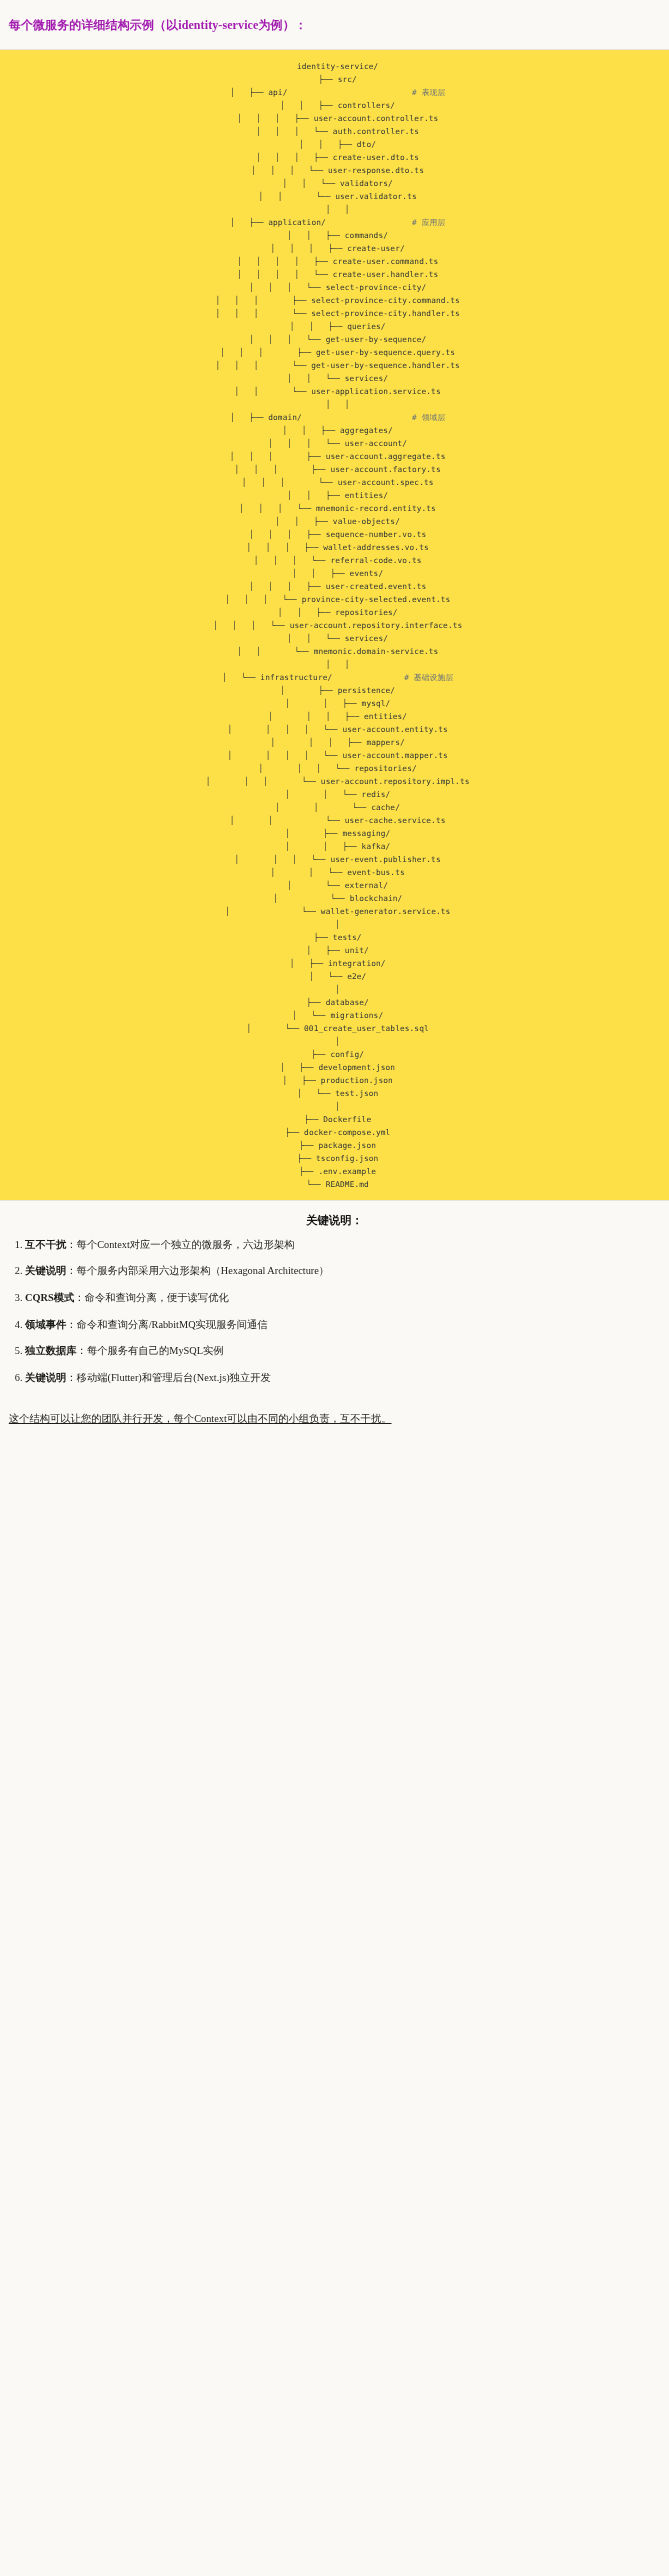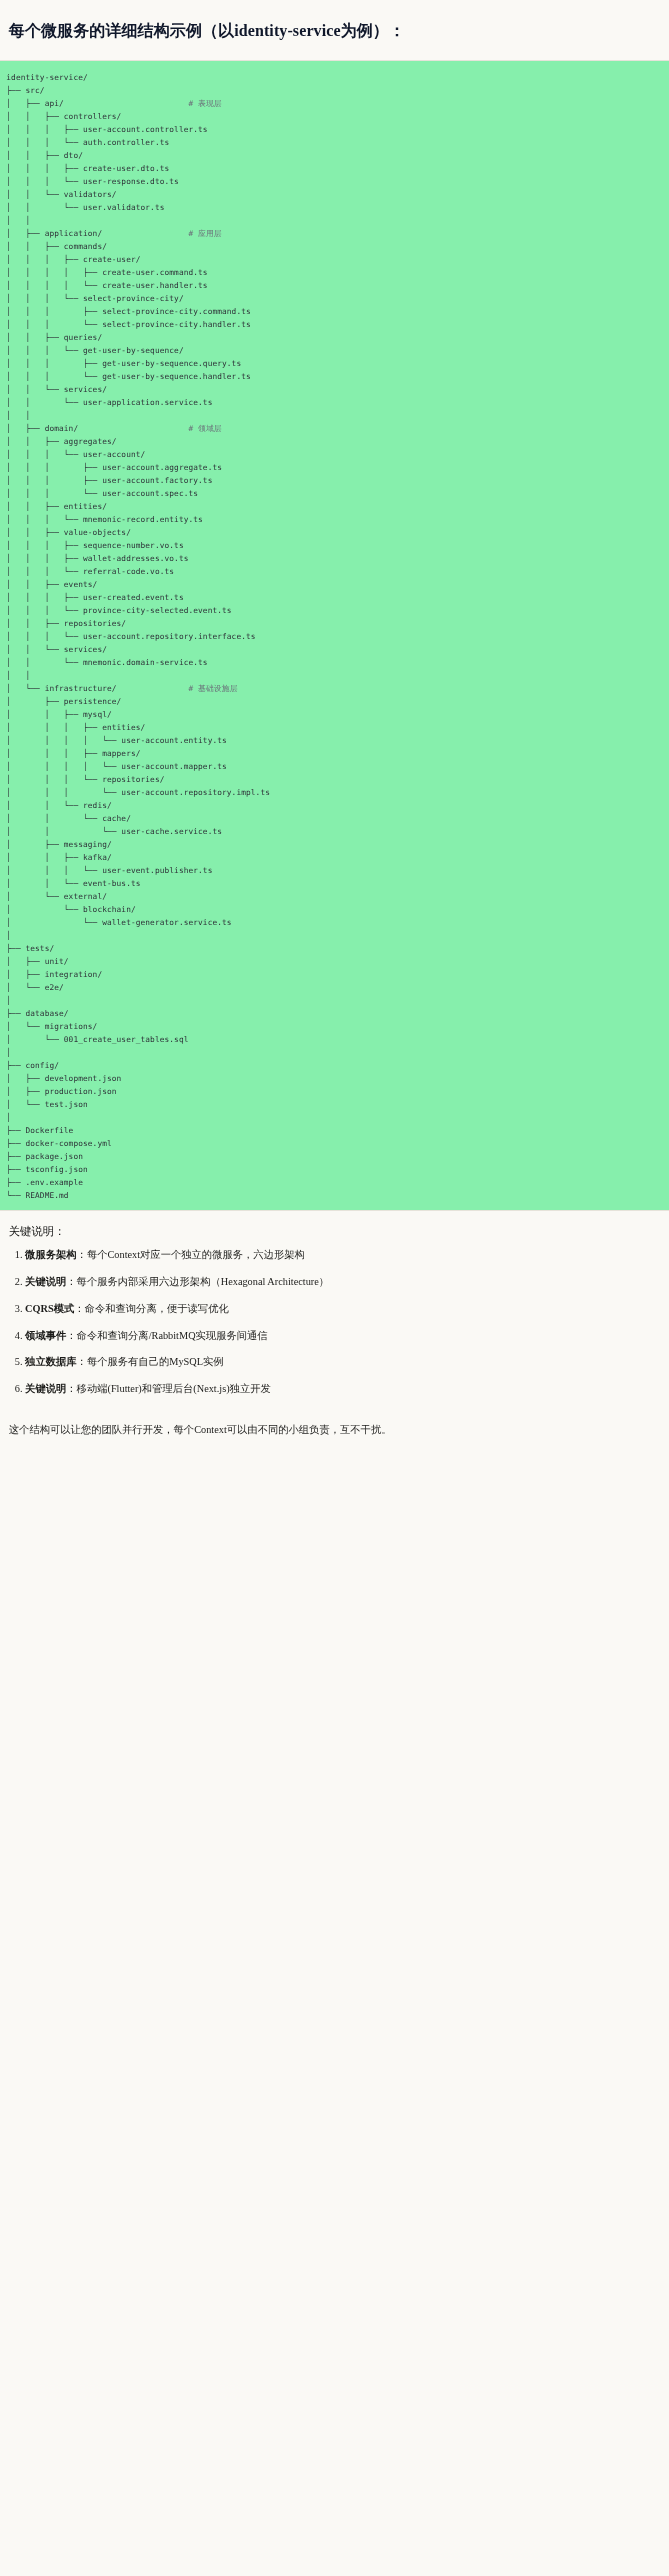--- a/index.html
+++ b/index.html
@@ -12,77 +12,80 @@
     color: #1a1a1a;
     -webkit-font-smoothing: antialiased;
   }
   .page {
     width: 669px;
     box-sizing: border-box;
     padding: 0;
     background: #faf9f5;
   }
   .title {
-    font-size: 16px;
+    font-size: 12px;
     font-weight: bold;
     letter-spacing: 0.1px;
     padding: 8.8px 8.8px 8.1px 8.8px;
     line-height: 1.35;
-    color: #0f172a;
+    color: #a21caf;
   }
   .rule {
     height: 0.6px;
     background: #e6e3da;
     width: 100%;
   }
   .code-block {
-    background: #86efac;
+    background: #fde047;
     padding: 10px 0 8.8px 6.3px;
     overflow: hidden;
+    text-align: center;
   }
   pre.tree {
     margin: 0;
     font-family: "DejaVu Sans Mono", "Liberation Mono", monospace;
     font-size: 7.8px;
     line-height: 13px;
     color: #2e3338;
     white-space: pre;
     letter-spacing: 0.1px;
     tab-size: 4;
   }
   .comment { color: #6a7179; }
 
   .keys {
     padding: 6.3px 8.8px 3.8px 8.8px;
   }
   .keys-title {
     font-size: 11.3px;
-    font-weight: normal;
+    font-weight: bold;
     margin: 6.3px 0 8.8px 0;
     color: #141413;
+    text-align: center;
   }
   ol.key-list {
     margin: 0 0 0 0;
     padding: 0 0 0 16.3px;
     list-style: decimal;
   }
   ol.key-list > li {
     font-size: 10.3px;
     line-height: 1.5;
     margin: 0 0 11.3px 0;
     color: #1c1c1a;
   }
   ol.key-list > li .k {
     font-weight: bold;
   }
   .closing {
     font-size: 10.3px;
     line-height: 1.6;
     margin: 10px 8.8px 6.3px 8.8px;
     color: #1c1c1a;
+    text-decoration: underline;
   }
   .bottom-pad { height: 6.3px; }
 </style>
 </head>
 <body>
 
 <div class="page">
 
   <h1 class="title">每个微服务的详细结构示例（以identity-service为例）：</h1>
 
@@ -177,21 +180,21 @@
 ├── .env.example
 └── README.md
 </pre>
   </div>
 
   <div class="rule"></div>
 
   <div class="keys">
     <div class="keys-title">关键说明：</div>
     <ol class="key-list">
-        <li><span class="k">微服务架构</span><span>：每个Context对应一个独立的微服务，六边形架构</span></li>
+        <li><span class="k">互不干扰</span><span>：每个Context对应一个独立的微服务，六边形架构</span></li>
         <li><span class="k">关键说明</span><span>：每个服务内部采用六边形架构（Hexagonal Architecture）</span></li>
         <li><span class="k">CQRS模式</span><span>：命令和查询分离，便于读写优化</span></li>
         <li><span class="k">领域事件</span><span>：命令和查询分离/RabbitMQ实现服务间通信</span></li>
         <li><span class="k">独立数据库</span><span>：每个服务有自己的MySQL实例</span></li>
         <li><span class="k">关键说明</span><span>：移动端(Flutter)和管理后台(Next.js)独立开发</span></li>
       </ol>
   </div>
 
   <p class="closing">这个结构可以让您的团队并行开发，每个Context可以由不同的小组负责，互不干扰。</p>
 

